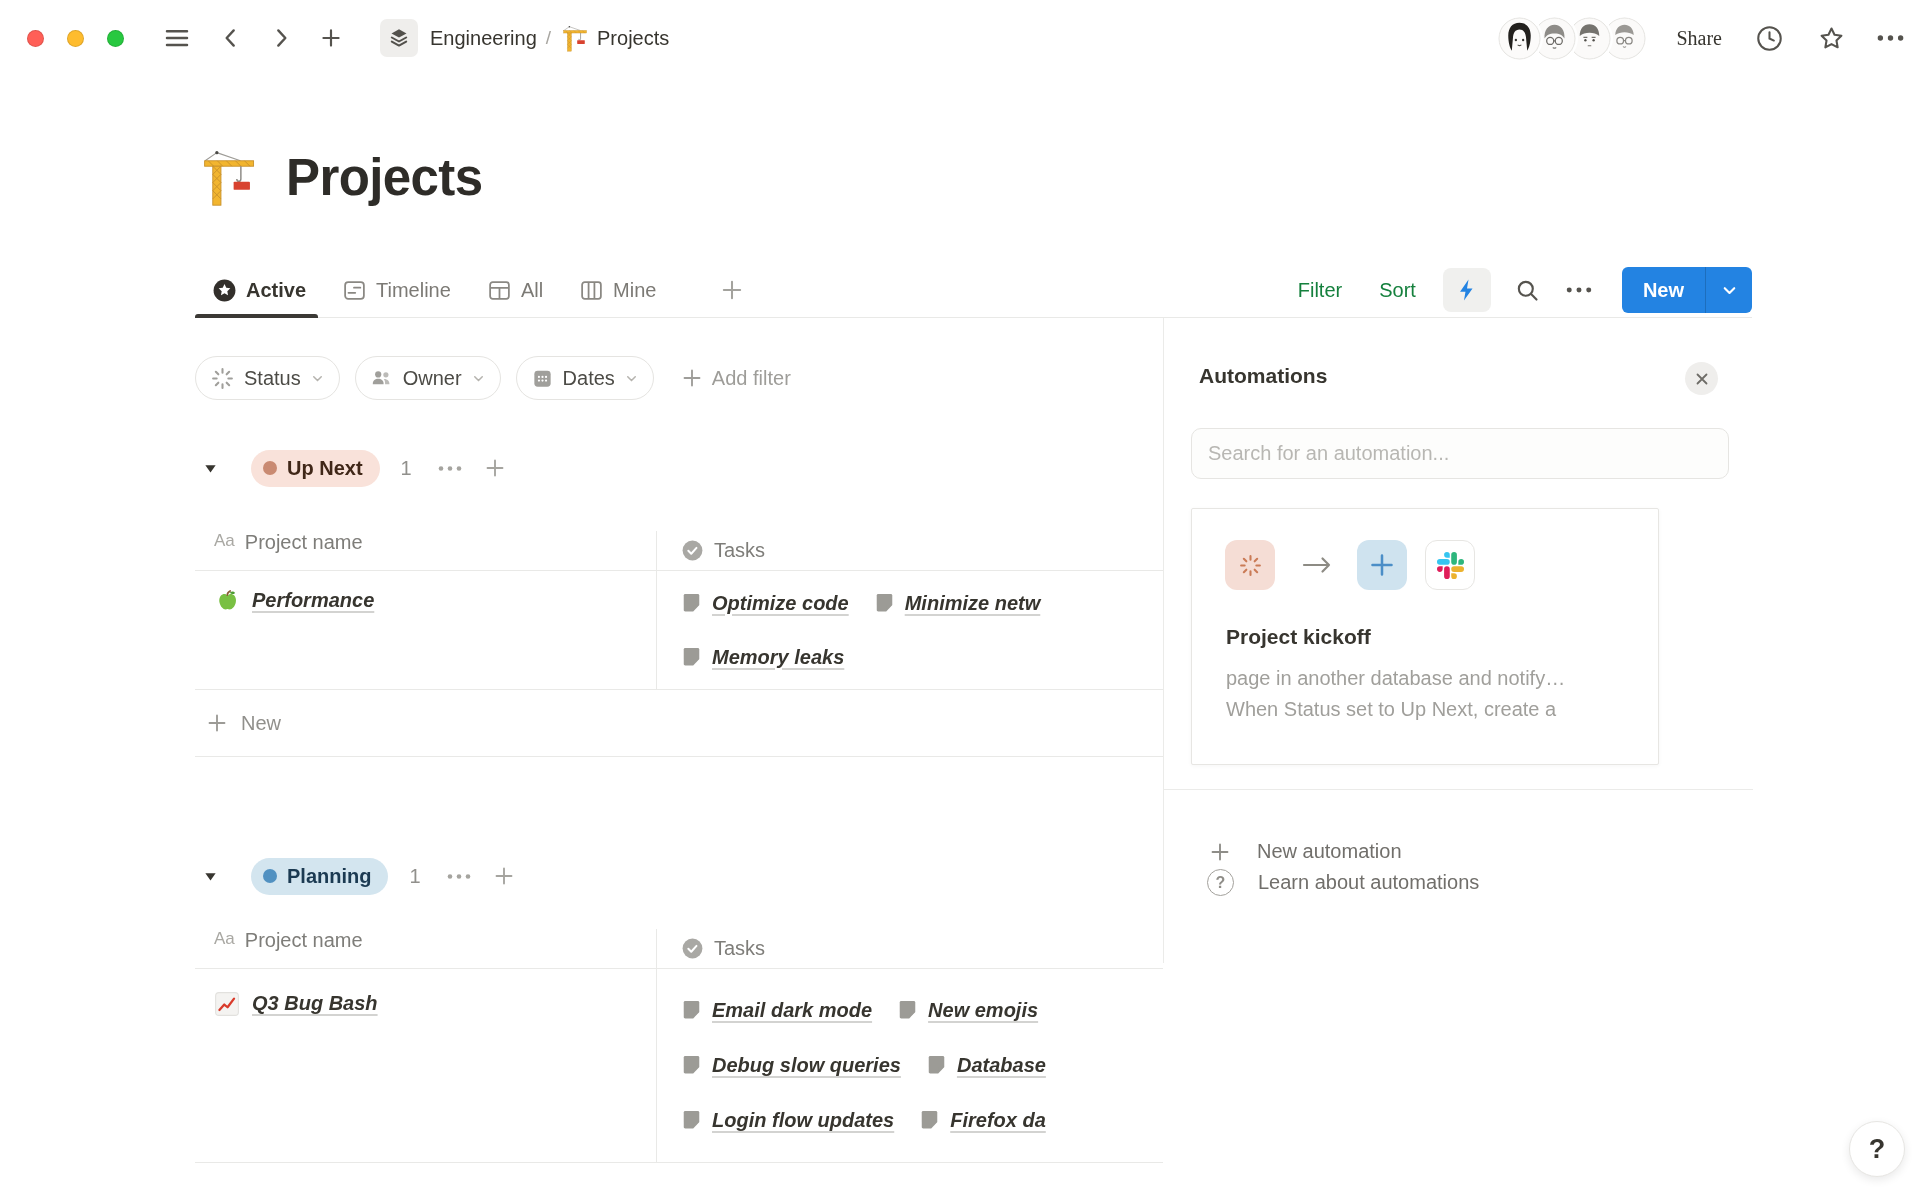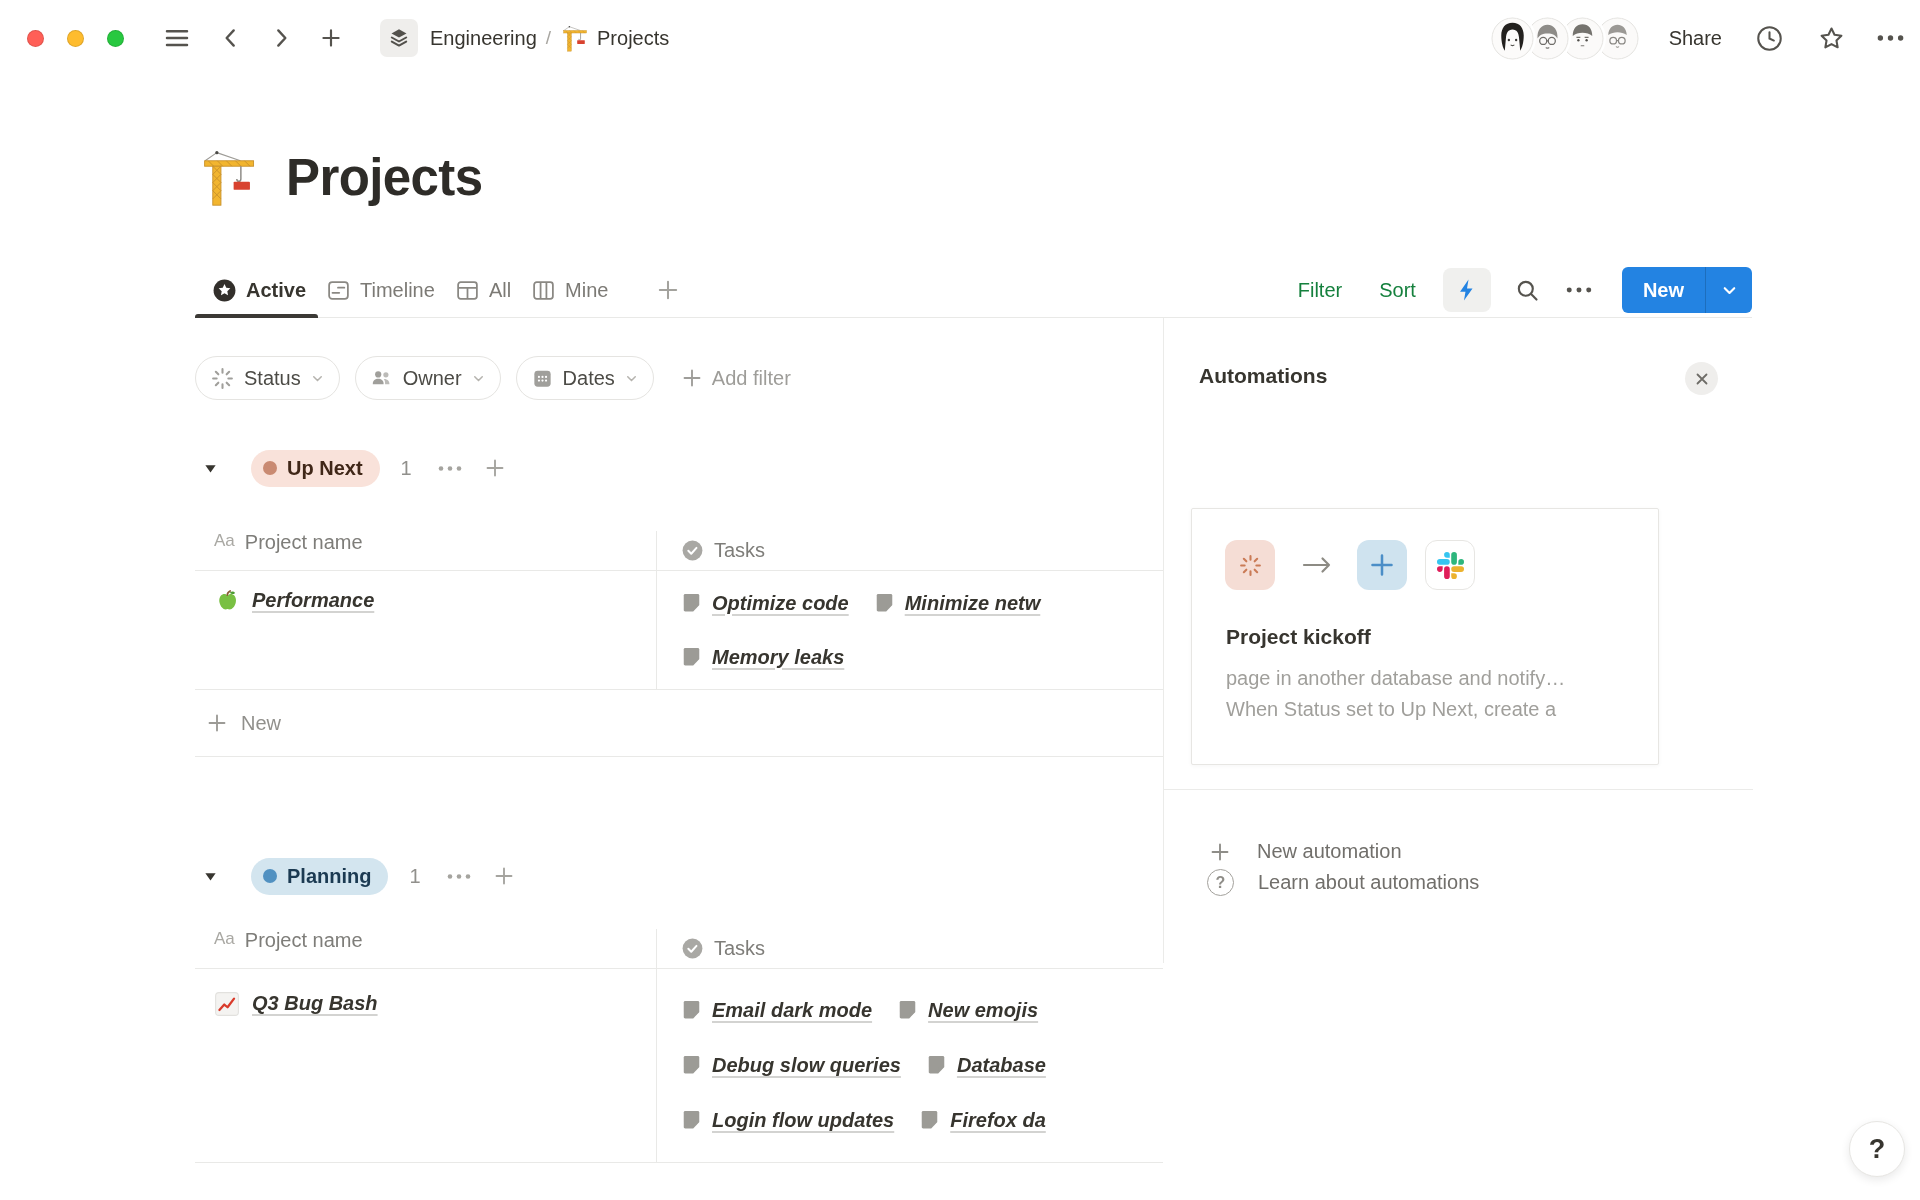--- a/index.html
+++ b/index.html
@@ -15,35 +15,35 @@
     display:flex; align-items:center; padding:0 16px 0 27px; background:#fff; }
   .lights { display:flex; gap:23px; align-items:center; }
   .light { width:17px; height:17px; border-radius:50%; border:0.5px solid rgba(0,0,0,0.12); }
   .light.red { background:#FF5F57; } .light.yellow { background:#FEBC2E; } .light.green { background:#28C840; }
   .tb-btn { display:flex; align-items:center; justify-content:center; color:#55534E; background:none; border:none; }
   .teams-badge { width:38px; height:38px; border-radius:7px; background:#EFEEEC;
     display:flex; align-items:center; justify-content:center; margin-left:36px; }
   .crumb { font-size:20px; color:#37352F; margin-left:12px; white-space:nowrap; }
   .crumb-sep { font-size:19px; color:#A8A6A1; margin-left:9px; }
   .mini-crane { margin-left:11px; }
-  .tb-right { margin-left:auto; display:flex; align-items:center; }
+  .tb-right { margin-left:auto; display:flex; align-items:center;font-family:Liberation Serif, serif; }
   .avatars { display:flex; align-items:center; }
   .avatar { width:43px; height:43px; border-radius:50%; background:#fff; position:relative; }
   .avatar + .avatar { margin-left:-8px; }
   .avatar svg { border-radius:50%; box-shadow:0 0 0 2px #fff; }
   .share-btn { font-size:20px; color:#37352F; margin-left:30px; background:none; border:none; font-family:inherit; }
 
   
   .page-title { position:absolute; left:201px; top:148px; display:flex; align-items:center; gap:27px; }
   .page-title h1 { font-size:51px; font-weight:700; letter-spacing:-0.6px; color:#2E2C28; }
 
   
   .collection-bar { position:absolute; left:195px; top:263px; width:1557px; height:55px;
     border-bottom:1px solid #E9E9E7; display:flex; align-items:center; }
-  .tabs { display:flex; align-items:center; gap:20px; height:100%; padding-left:17px; }
+  .tabs { display:flex; align-items:center; gap:36px; height:100%; padding-left:17px; }
   .tab { display:flex; align-items:center; gap:9px; font-size:20px; color:#7C7A75; height:100%; position:relative; white-space:nowrap; }
   .tab .t-icon { color:#8A8883; display:flex; }
   .tab.active { color:#37352F; font-weight:600; }
   .tab.active::after { content:""; position:absolute; left:-17px; right:-12px; bottom:-1px;
     height:4px; background:#3B3935; border-radius:3px 3px 0 0; }
   .add-view { color:#A3A29D; margin-left:28px; display:flex; background:none; border:none; }
   .bar-controls { margin-left:auto; display:flex; align-items:center; }
   .ctrl-label { font-size:20px; color:#15803d; background:none; border:none; font-family:inherit; }
   .bolt-box { width:48px; height:44px; border-radius:8px; background:#F0F0EE; display:flex;
     align-items:center; justify-content:center; margin-left:27px; border:none; }
@@ -628,20 +628,21 @@
   </div>
 </div>
 
 <aside class="automations">
   <div class="auto-title">Automations</div>
   <button class="auto-close">
     <svg width="16" height="16" viewBox="0 0 16 16" fill="none" stroke="currentColor" stroke-width="1.8" stroke-linecap="round">
         <path d="M3.5 3.5l9 9M12.5 3.5l-9 9"></path>
       </svg>
   </button>
+  <input class="auto-search" type="text" placeholder="Search for an automation..." style="">
   <div class="auto-card">
     <div class="card-icons">
       <span class="icon-box box-status">
           <svg width="25" height="25" viewBox="0 0 24 24" fill="none" stroke="currentColor" stroke-width="2" stroke-linecap="round">
             <path d="M12 3v3.4M12 17.6V21M21 12h-3.4M6.4 12H3M18.4 5.6L16 8M8 16l-2.4 2.4M18.4 18.4L16 16M8 8L5.6 5.6"></path>
           </svg>
         </span>
       <span class="card-arrow">
         <svg width="34" height="24" viewBox="0 0 34 24" fill="none" stroke="currentColor" stroke-width="2.2" stroke-linecap="round" stroke-linejoin="round">
             <path d="M4 12h25M22.5 5.5L29 12l-6.5 6.5"></path>

